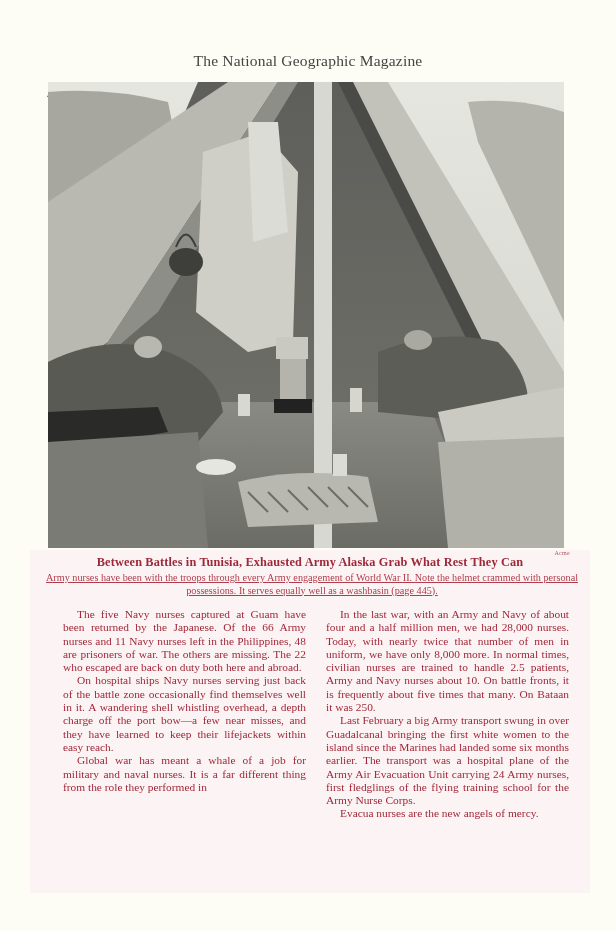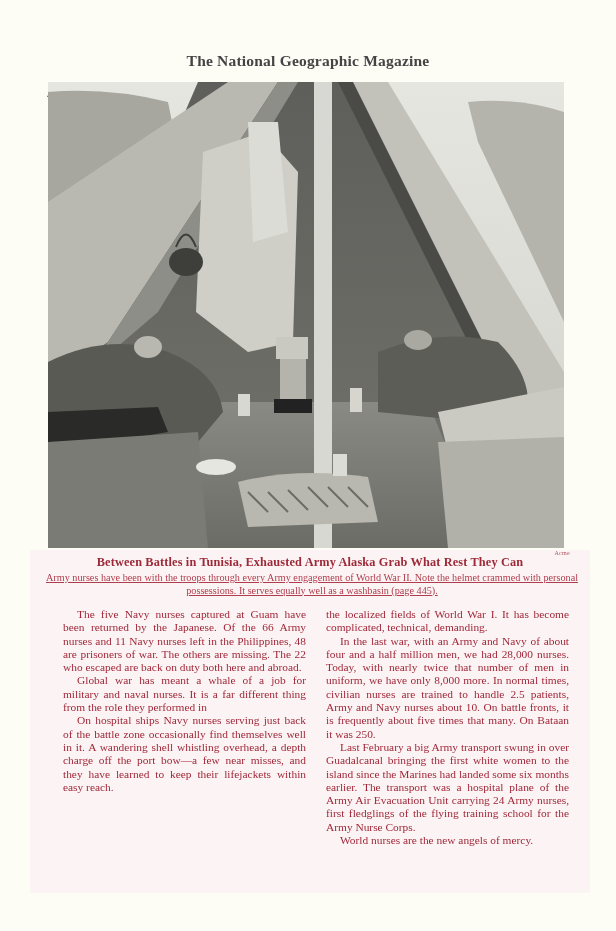--- a/index.html
+++ b/index.html
@@ -12,21 +12,21 @@
   }
   .running-head {
     position: absolute; top: 52px; left: 0; width: 616px; height: 20px;
   }
   .page-number {
     position: absolute; left: 47px; top: 2px;
     font-size: 12px; color: #555; margin-top: 34px;
   }
   .magazine-title {
     position: absolute; left: 0; width: 616px; top: 0;
-    text-align: center; font-size: 15.5px; color: #444; letter-spacing: 0.2px; font-weight: bold;
+    text-align: center; font-size: 15.5px; color: #444; letter-spacing: 0.2px;
   }
   .photo {
     position: absolute; left: 48px; top: 82px; width: 516px; height: 466px;
     background: #8c8c88; overflow: hidden;
   }
   .photo svg { display: block; }
   .text-block {
     position: absolute; left: 30px; top: 550px; width: 560px; height: 343px;
     background: #fcf4f4;
   }
@@ -126,23 +126,22 @@
 </div>
 
 <div class="text-block">
   <span class="credit">Acme</span>
   <div class="caption-title">Between Battles in Tunisia, Exhausted Army Alaska Grab What Rest They Can</div>
   <div class="caption-body">Army nurses have been with the troops through every Army engagement of World War II. Note the helmet crammed with personal possessions. It serves equally well as a washbasin (page 445).</div>
 
   <div class="columns">
     <div class="col">
       <p>The five Navy nurses captured at Guam have been returned by the Japanese. Of the 66 Army nurses and 11 Navy nurses left in the Philippines, 48 are prisoners of war. The others are missing. The 22 who escaped are back on duty both here and abroad.</p>
+      <p>On hospital ships Navy nurses serving just back of the battle zone occasionally find them­selves well in it. A wandering shell whistling overhead, a depth charge off the port bow—a few near misses, and they have learned to keep their lifejackets within easy reach.</p>
       <p>Global war has meant a whale of a job for military and naval nurses. It is a far differ­ent thing from the role they performed in</p>
-      <p>On hospital ships Navy nurses serving just back of the battle zone occasionally find them­selves well in it. A wandering shell whistling overhead, a depth charge off the port bow—a few near misses, and they have learned to keep their lifejackets within easy reach.</p>
     </div>
     <div class="col">
-      <p style="text-indent:0">the localized fields of World War I. It has become complicated, technical, demanding.</p>
       <p>In the last war, with an Army and Navy of about four and a half million men, we had 28,000 nurses. Today, with nearly twice that number of men in uniform, we have only 8,000 more. In normal times, civilian nurses are trained to handle 2.5 patients, Army and Navy nurses about 10. On battle fronts, it is frequently about five times that many. On Bataan it was 250.</p>
       <p>Last February a big Army transport swung in over Guadalcanal bringing the first white women to the island since the Marines had landed some six months earlier. The transport was a hospital plane of the Army Air Evacua­tion Unit carrying 24 Army nurses, first fledg­lings of the flying training school for the Army Nurse Corps.</p>
-      <p>World nurses are the new angels of mercy.</p>
+      <p>Evacua nurses are the new angels of mercy.</p>
     </div>
   </div>
 </div>
 
 </body></html>

